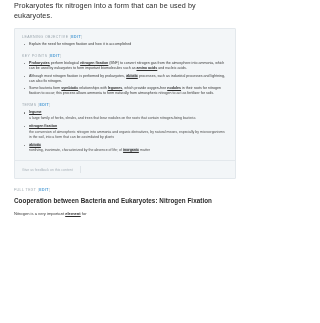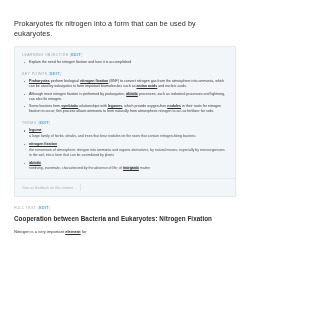--- a/index.html
+++ b/index.html
@@ -10,21 +10,21 @@
     color:#222;
     -webkit-font-smoothing:antialiased;
   }
   .page{padding:0 14px;box-sizing:border-box;width:250px;}
 
   .main-heading{
     font-size:7.2px;
     line-height:10px;
     color:#2b2b2b;
     font-weight:400;
-    padding-top:19px;
+    padding-top:1px;
     padding-bottom:7px;
     letter-spacing:.1px;
   }
 
   .summary-card{
     background:#f3f6f8;
     border:1px solid #e3e8ec;
     border-radius:1px;
     padding:6px 7px 0 7px;
     box-sizing:border-box;

